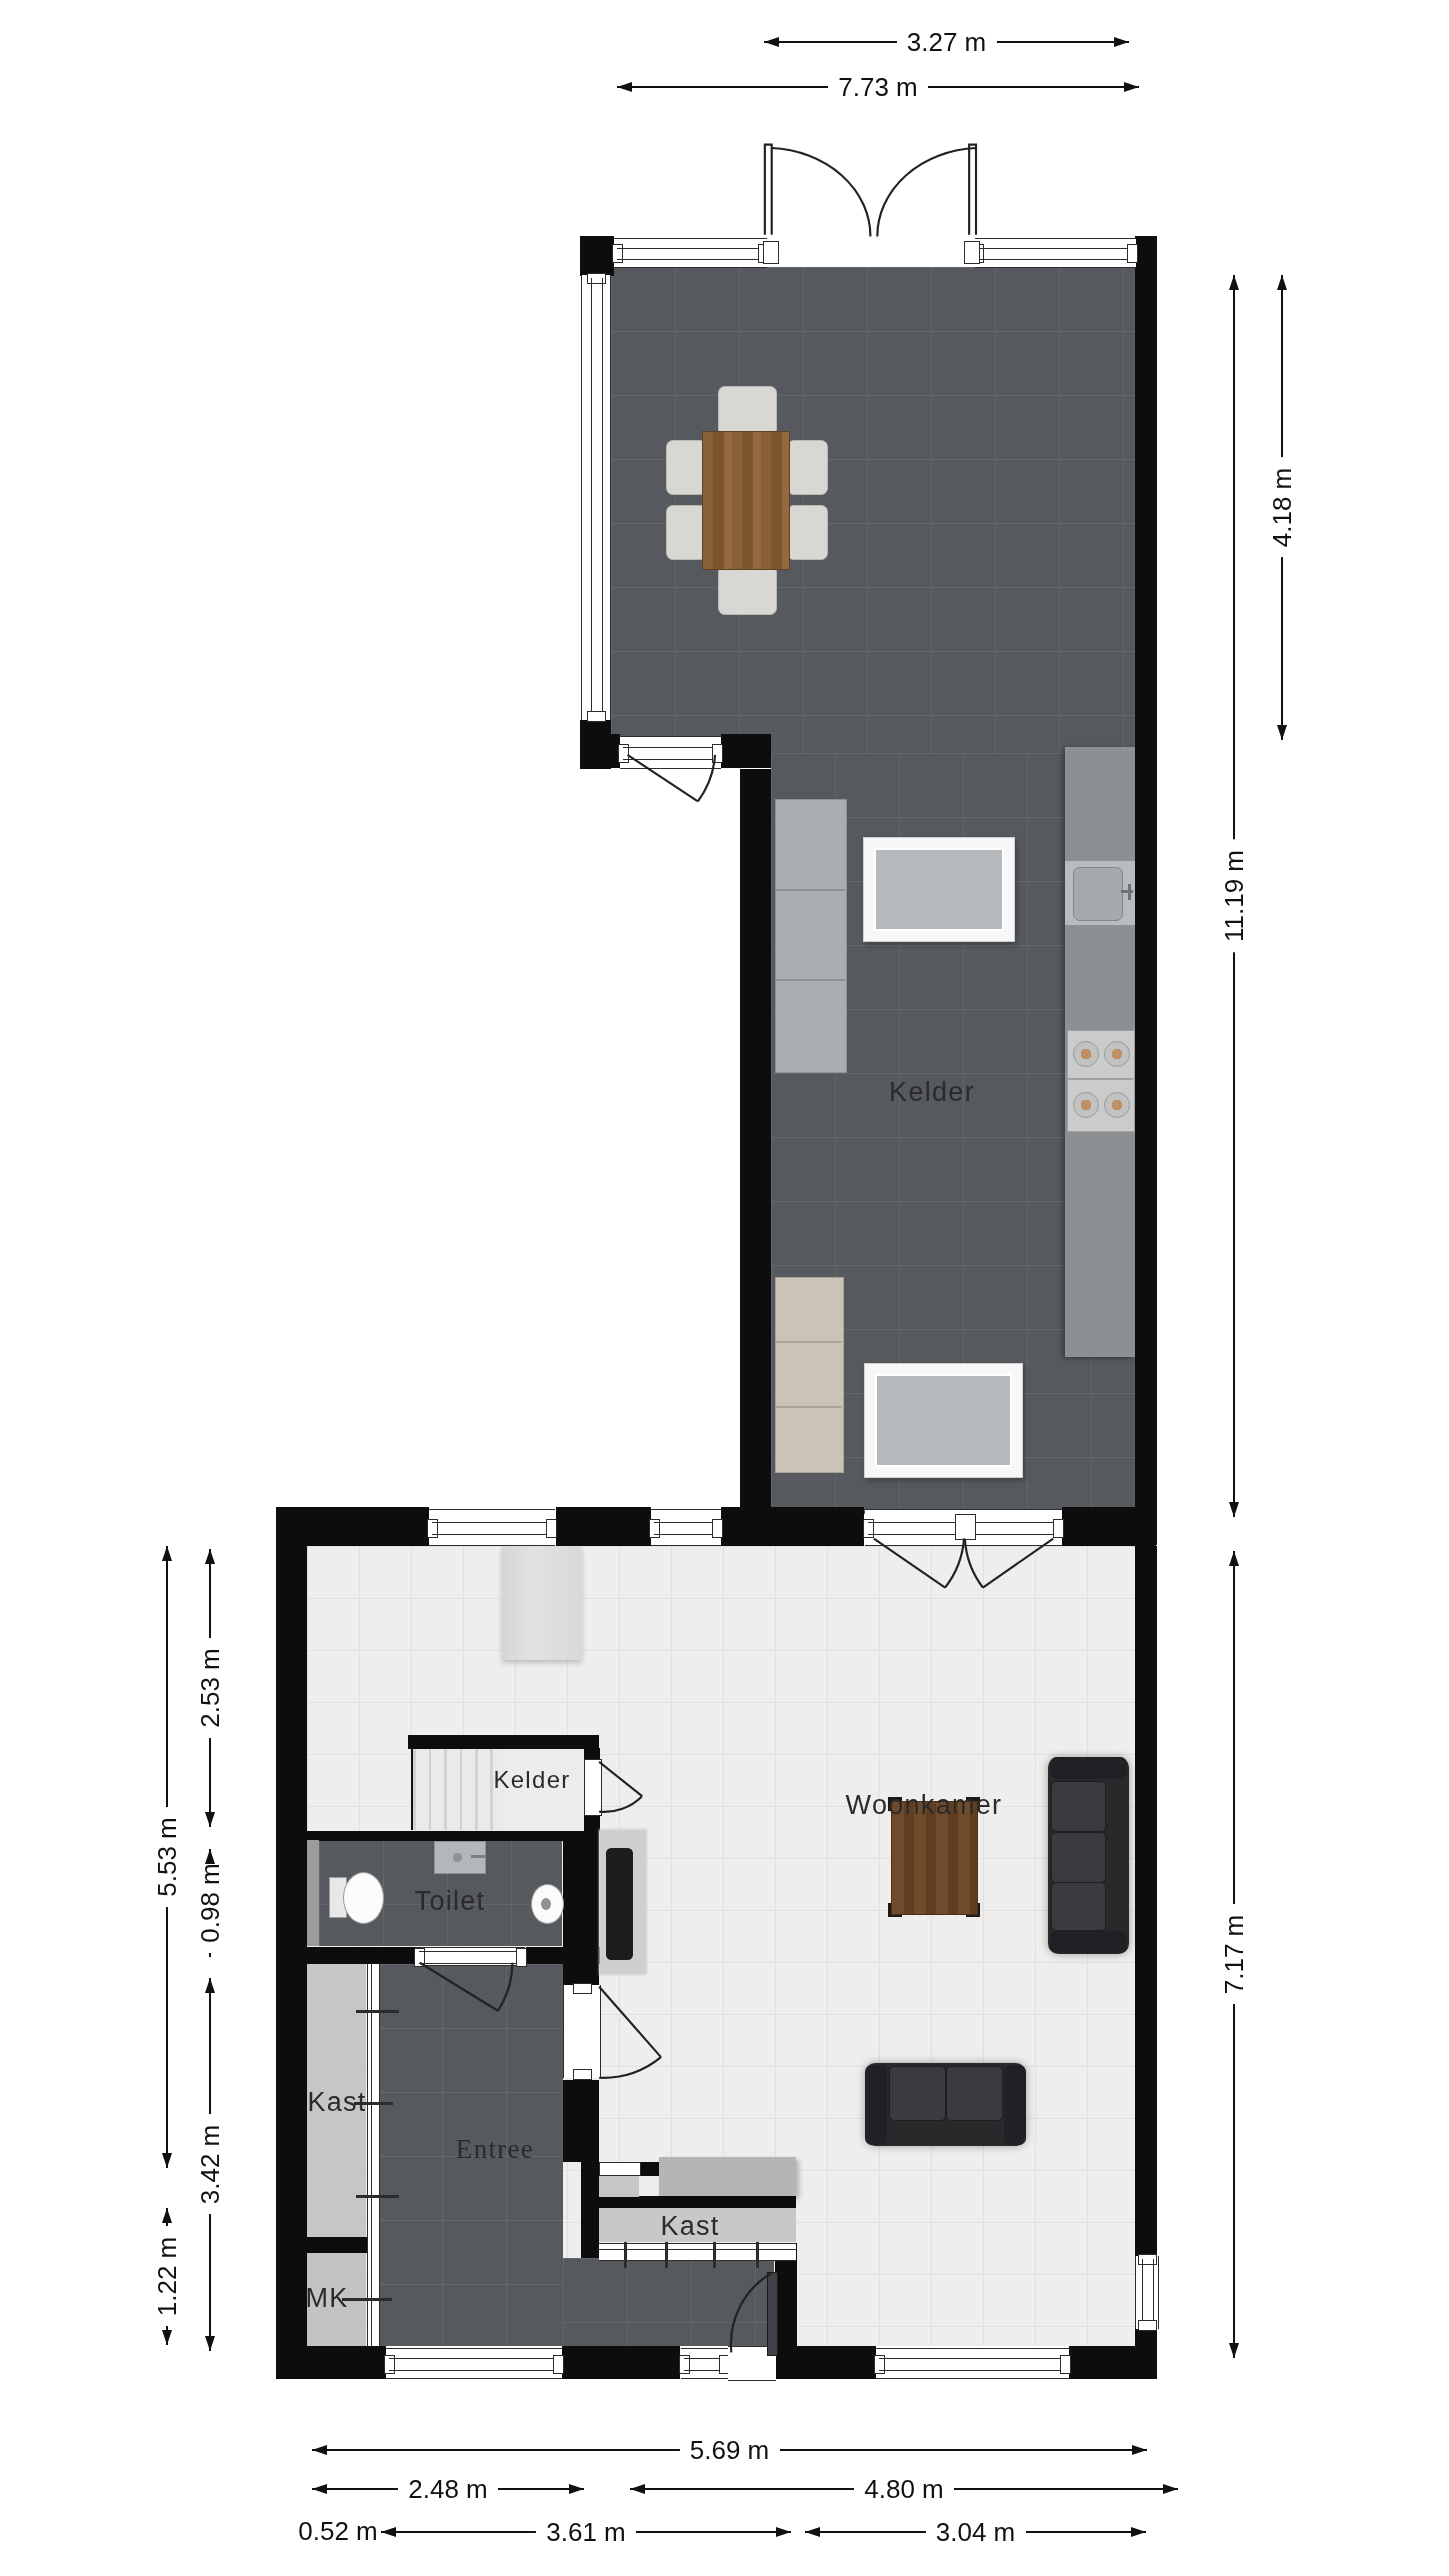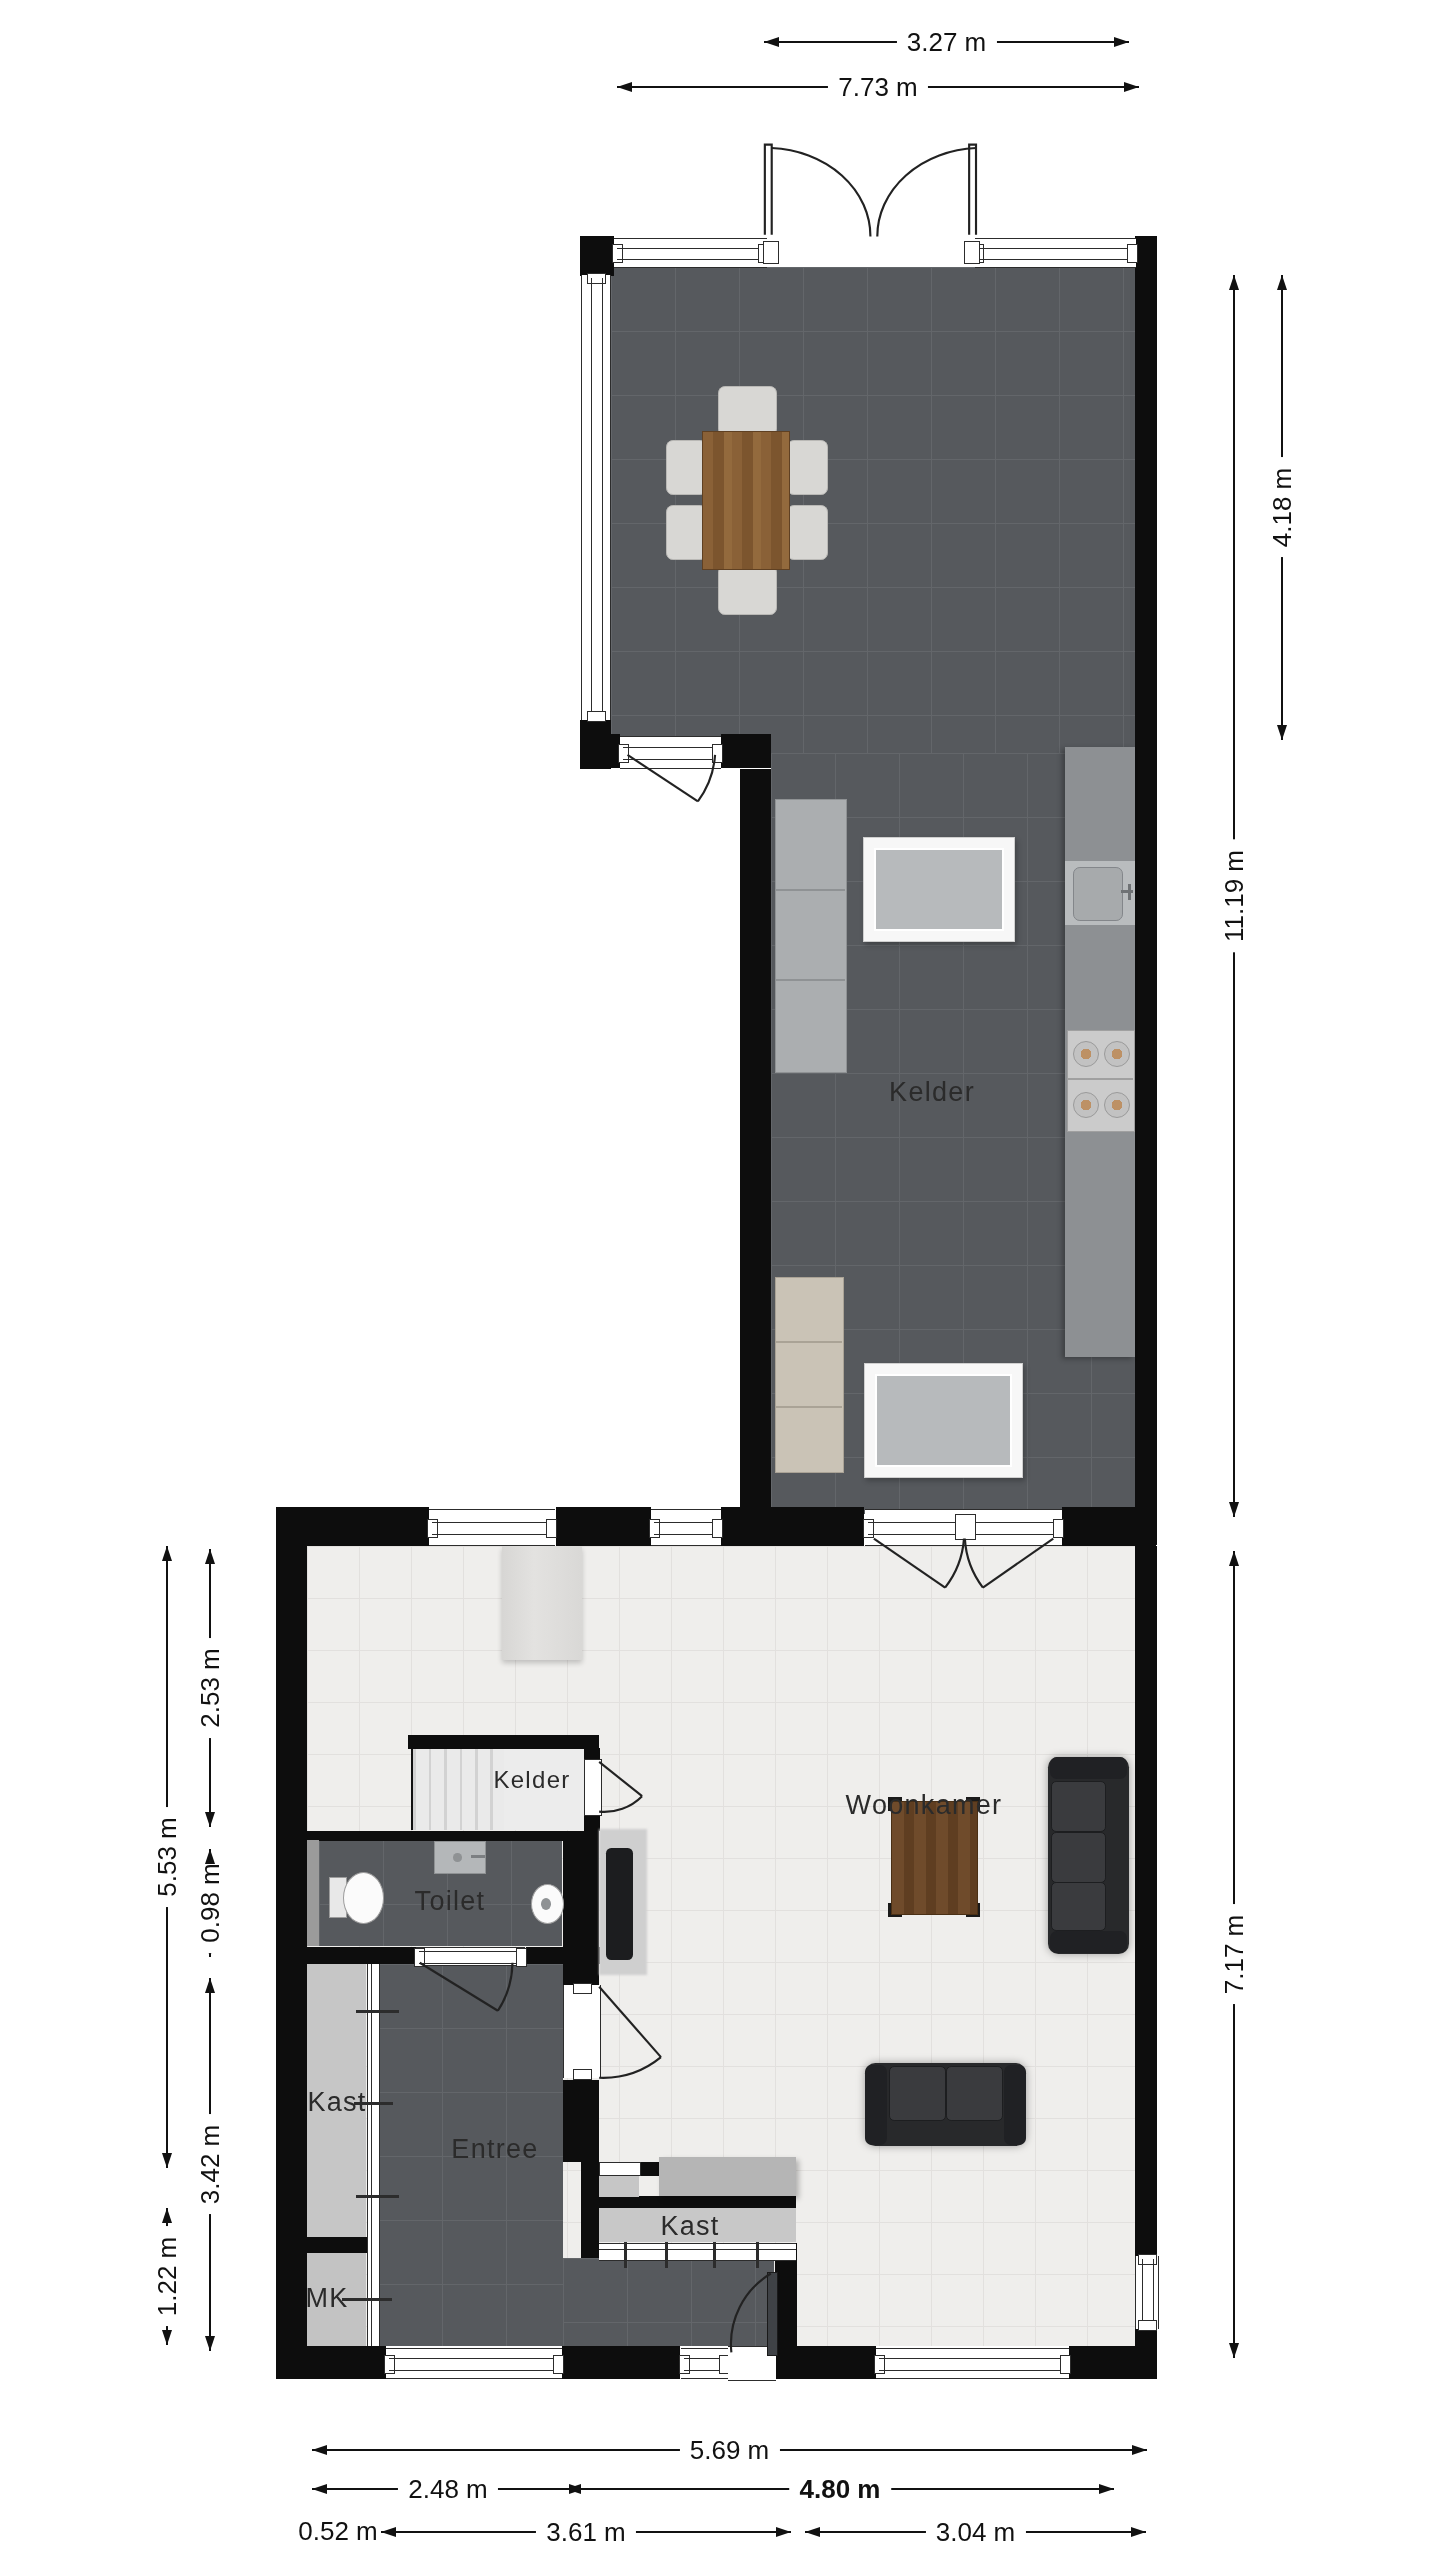--- a/index.html
+++ b/index.html
@@ -285,21 +285,21 @@
     <path d="M698,2052 L748,2092"></path>
     <path d="M698,2110 A62,62 0 0 0 748,2092"></path>
 
     <path d="M852,2740 A96,96 0 0 1 898,2648"></path>
   </svg>
 
   <div class="room-label" style="left:932px;top:1092px;">Kelder</div>
   <div class="room-label" style="left:908px;top:1805px;margin-left:16px;">Woonkamer</div>
   <div class="room-label" style="left:532px;top:1780px;font-size:24px;">Kelder</div>
   <div class="room-label" style="left:450px;top:1901px;">Toilet</div>
-  <div class="room-label" style="left:495px;top:2149px;">Entree</div>
+  <div class="room-label" style="left:495px;top:2149px;font-family:Liberation Serif, serif;">Entree</div>
   <div class="room-label" style="left:337px;top:2102px;">Kast</div>
   <div class="room-label" style="left:690px;top:2226px;">Kast</div>
   <div class="room-label" style="left:327px;top:2298px;">MK</div>
 
   <div class="dimH" style="left:764px;top:41px;width:365px;">
     <span class="lbl">3.27 m</span>
     </div>
   <div class="dimH" style="left:617px;top:86px;width:522px;">
     <span class="lbl">7.73 m</span>
     </div>
@@ -329,21 +329,21 @@
   <div class="dimV" style="left:210px;top:2350px;width:373px;">
     <span class="lbl">3.42 m</span>
     </div>
 
   <div class="dimH" style="left:312px;top:2449px;width:835px;">
     <span class="lbl">5.69 m</span>
     </div>
   <div class="dimH" style="left:312px;top:2488px;width:272px;">
     <span class="lbl">2.48 m</span>
     </div>
-  <div class="dimH" style="left:566px;top:2488px;width:548px;font-weight:bold;">
+  <div class="dimH" style="left:630px;top:2488px;width:548px;">
     <span class="lbl">4.80 m</span>
     </div>
   <span class="dimtext" style="left:338px;top:2531px;">0.52 m</span>
   <div class="dimH" style="left:381px;top:2531px;width:410px;">
     <span class="lbl">3.61 m</span>
     </div>
   <div class="dimH" style="left:805px;top:2531px;width:341px;">
     <span class="lbl">3.04 m</span>
     </div>
 

